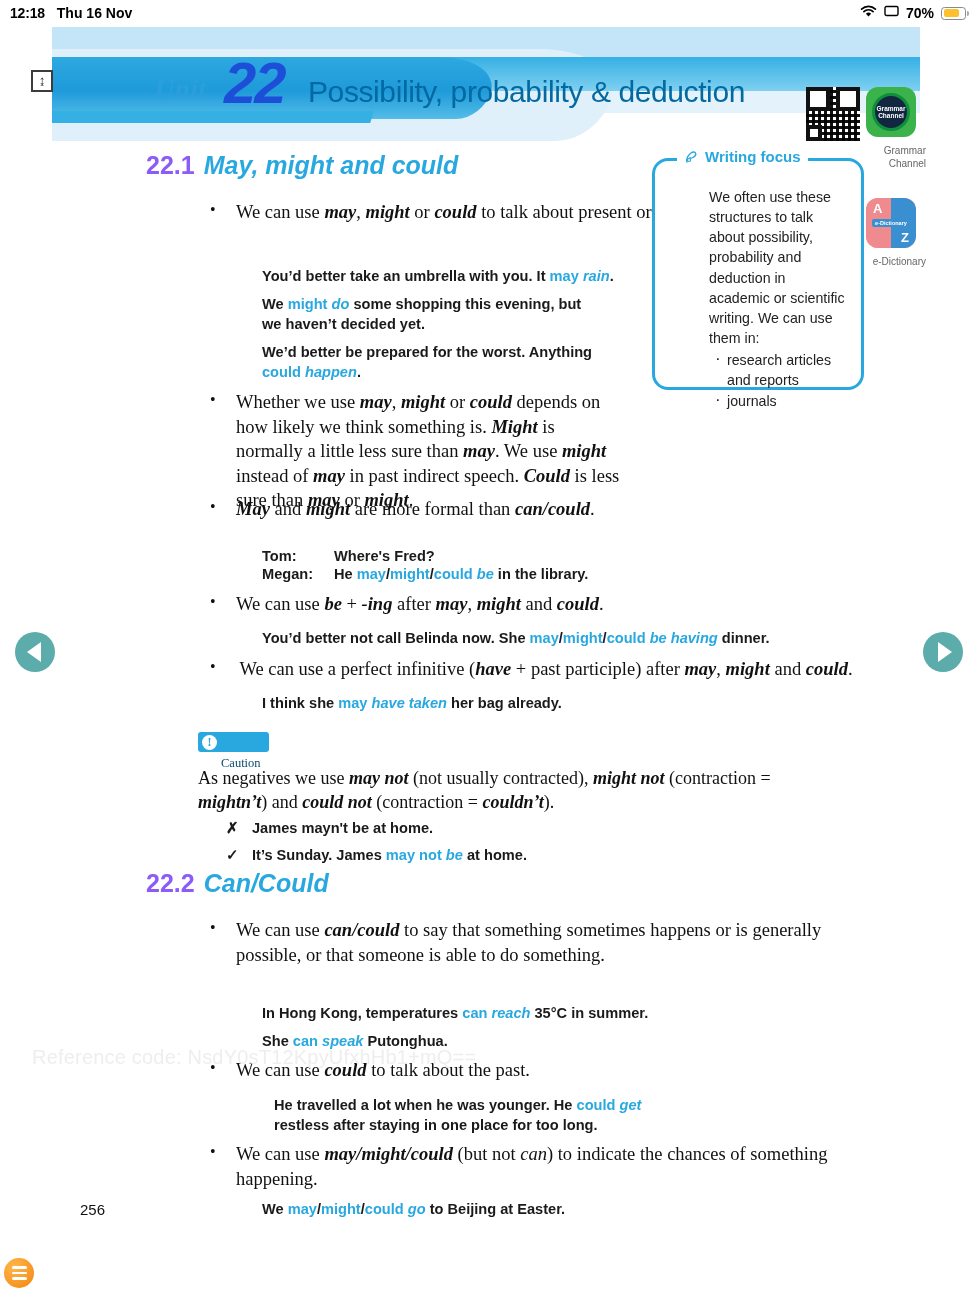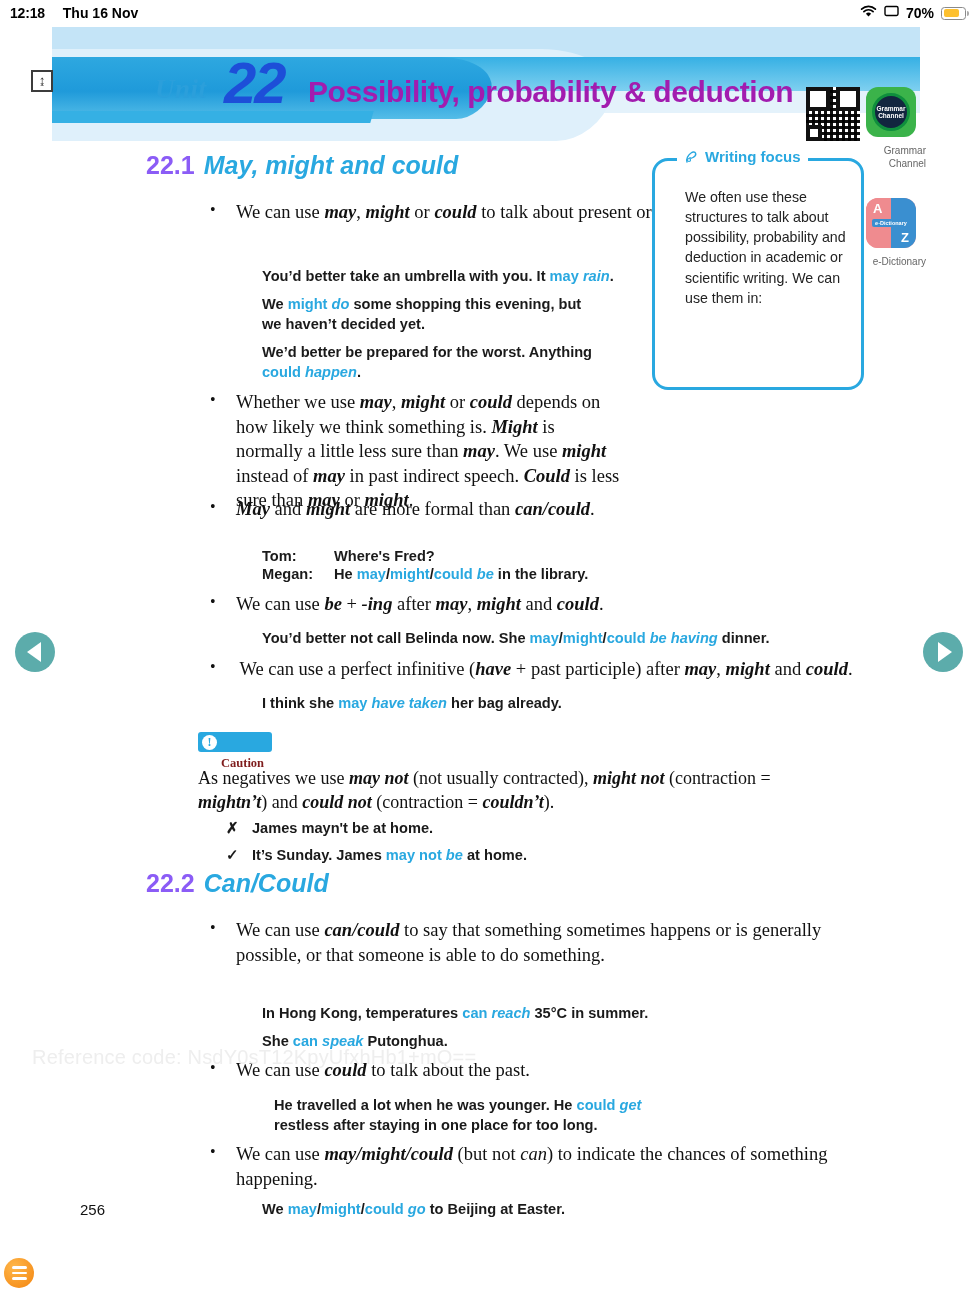--- a/index.html
+++ b/index.html
@@ -11,21 +11,21 @@
   }
   .page { position: relative; width: 978px; height: 1304px; background: #fff; }
 
   
   .statusbar {
     position: absolute; top: 0; left: 0; width: 978px; height: 26px;
     display: flex; align-items: center; padding: 0 12px 0 10px;
     font-size: 14px; color: #000; z-index: 60;
   }
   .sb-time { font-weight: 600; letter-spacing: -0.2px; }
-  .sb-date { margin-left: 18px; font-weight: 600; }
+  .sb-date { margin-left: 12px; font-weight: 600; }
   .sb-right { margin-left: auto; display: flex; align-items: center; gap: 7px; }
   .sb-pct { font-weight: 600; font-size: 14px; }
   .batt {
     width: 25px; height: 13px; border: 1.5px solid #8a8a8a; border-radius: 3.5px;
     position: relative; display: inline-block;
   }
   .batt::after {
     content: ""; position: absolute; right: -4px; top: 3.5px;
     width: 2px; height: 5px; background: #a9a9a9; border-radius: 0 2px 2px 0;
   }
@@ -59,21 +59,21 @@
   .unit-word {
     position: absolute; left: 103px; top: 47px; color: #2b9fdb;
     font-family: "Liberation Serif", serif; font-style: italic; font-weight: 700;
     font-size: 27px; letter-spacing: .5px; z-index: 4;
   }
   .unit-num {
     position: absolute; left: 172px; top: 22px; color: #1d4ed8; font-weight: 700;
     font-style: italic; font-size: 58px; letter-spacing: -2px; z-index: 5;
   }
   .banner-title {
-    position: absolute; left: 256px; top: 48px; color: #a21caf; font-weight: 700;
+    position: absolute; left: 256px; top: 48px; color: #0369a1; font-weight: 400;
     font-size: 30px; letter-spacing: -0.4px; z-index: 6; white-space: nowrap; text-align: right;
   }
 
   
   .qr-block { position: absolute; width: 120px; text-align: center; }
   .qr-row { display: flex; gap: 6px; align-items: flex-start; }
   .qr {
     width: 54px; height: 54px; background: #fff;
     background-image:
       repeating-linear-gradient(90deg,#111 0 3px,transparent 3px 6px),
@@ -156,39 +156,40 @@
     border-radius:16px; background:#7fd3f0; z-index:-1;
   }
   .wf-head {
     position: absolute; left: 22px; top: -13px; background: #fff; padding: 0 7px;
     display:flex; align-items:center; gap:5px;
   }
   .wf-head .t { color: #29a8e0; font-weight: 700; font-size: 15px; }
   .pencil { width: 16px; height: 16px; position: relative; display:inline-block; }
   .pencil svg { display:block; }
   .wf-body {
-    padding: 26px 14px 10px 30px; font-size: 14.2px; color: #222; line-height: 1.42;
+    padding: 26px 14px 10px 18px; font-size: 14.2px; color: #222; line-height: 1.42;
     font-family: "Liberation Sans", sans-serif;
+    margin-left: 36px;
   }
   .wf-list { margin: 2px 0 0 4px; list-style: none; }
   .wf-list li { position: relative; padding-left: 14px; line-height: 1.42; }
   .wf-list li::before { content: "\00B7"; position: absolute; left: 2px; top: -3px; font-size: 17px; }
 
   
   .caution-badge {
     position: absolute; left: 198px; top: 706px;
     background: #29a8e0; border-radius: 3px; height: 20px;
     display: inline-flex; align-items: center; gap: 4px; padding: 0 8px 0 4px;
   }
   .caution-badge .bang {
     width: 15px; height: 15px; border-radius: 50%; background: #fff; color: #29a8e0;
     font-weight: 700; font-size: 12px; display: flex; align-items: center; justify-content: center;
     font-family: "Liberation Serif", serif;
   }
-  .caution-badge .ctxt { color:#7f1d1d; font-weight:700; font-size: 12.5px; font-family:"Liberation Serif",serif;margin-top:42px; }
+  .caution-badge .ctxt { color:#0c4a6e; font-weight:400; font-size: 12.5px; font-family:"Liberation Serif",serif;margin-top:42px; }
   .caution-para {
     position: absolute; left: 198px; top: 740px; width: 620px;
     font-family: "Liberation Serif", serif; font-size: 18px; line-height: 1.35; color:#111;
   }
   .mark-row { position: absolute; display: flex; gap: 14px; align-items: baseline; }
   .mark { font-weight: 700; font-size: 15px; width: 12px; text-align:center; }
 
   
   .pageno {
     position: absolute; left: 80px; top: 1175px; font-size: 15px; color: #111;
@@ -395,20 +396,24 @@
         <span class="pencil">
           <svg width="16" height="16" viewBox="0 0 16 16">
               <path d="M3 13c-1-3 1-7 4-9 2-1.4 4-1.2 4.6.3.6 1.5-.8 3.2-2.6 4.2-1.4.8-2.6.8-3 .2" stroke="#29a8e0" stroke-width="1.4" fill="none" stroke-linecap="round"></path>
               <circle cx="5" cy="11" r="1.5" stroke="#29a8e0" stroke-width="1.2" fill="none"></circle>
             </svg>
         </span>
         <span class="t">Writing focus</span>
       </div>
       <div class="wf-body">
         <div>We often use these structures to talk about possibility, probability and deduction in academic or scientific writing. We can use them in:</div>
+        <ul class="wf-list">
+          <li>research articles and reports</li>
+          <li>journals</li>
+        </ul>
       </div>
     </div>
 
     <div class="caution-badge">
       <span class="bang">!</span>
       <span class="ctxt">Caution</span>
     </div>
     <div class="caution-para">
       As negatives we use <b class="sb">may not</b> (not usually contracted), <b class="sb">might not</b> (contraction = <b class="sb">mightn’t</b>) and <b class="sb">could not</b> (contraction = <b class="sb">couldn’t</b>).
     </div>

